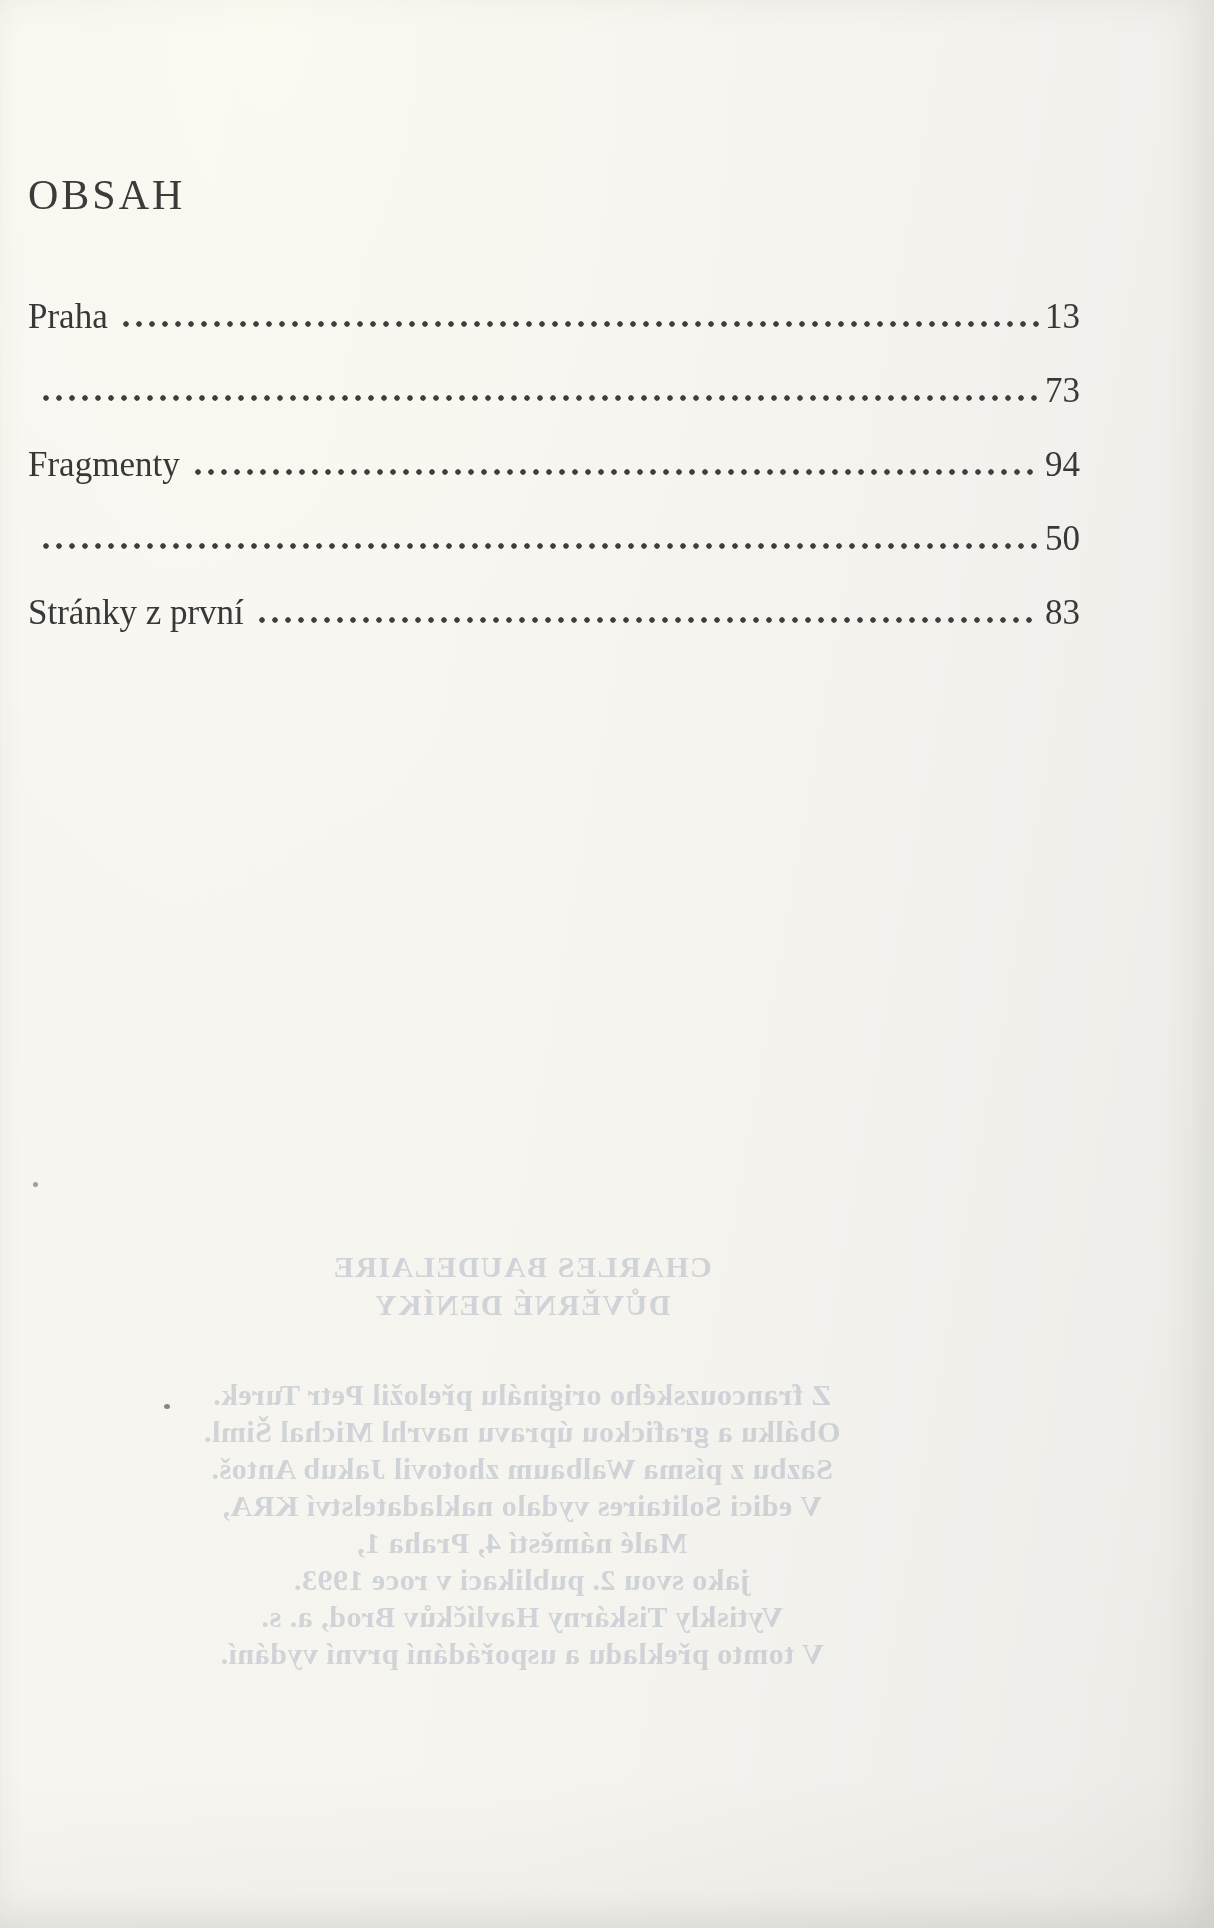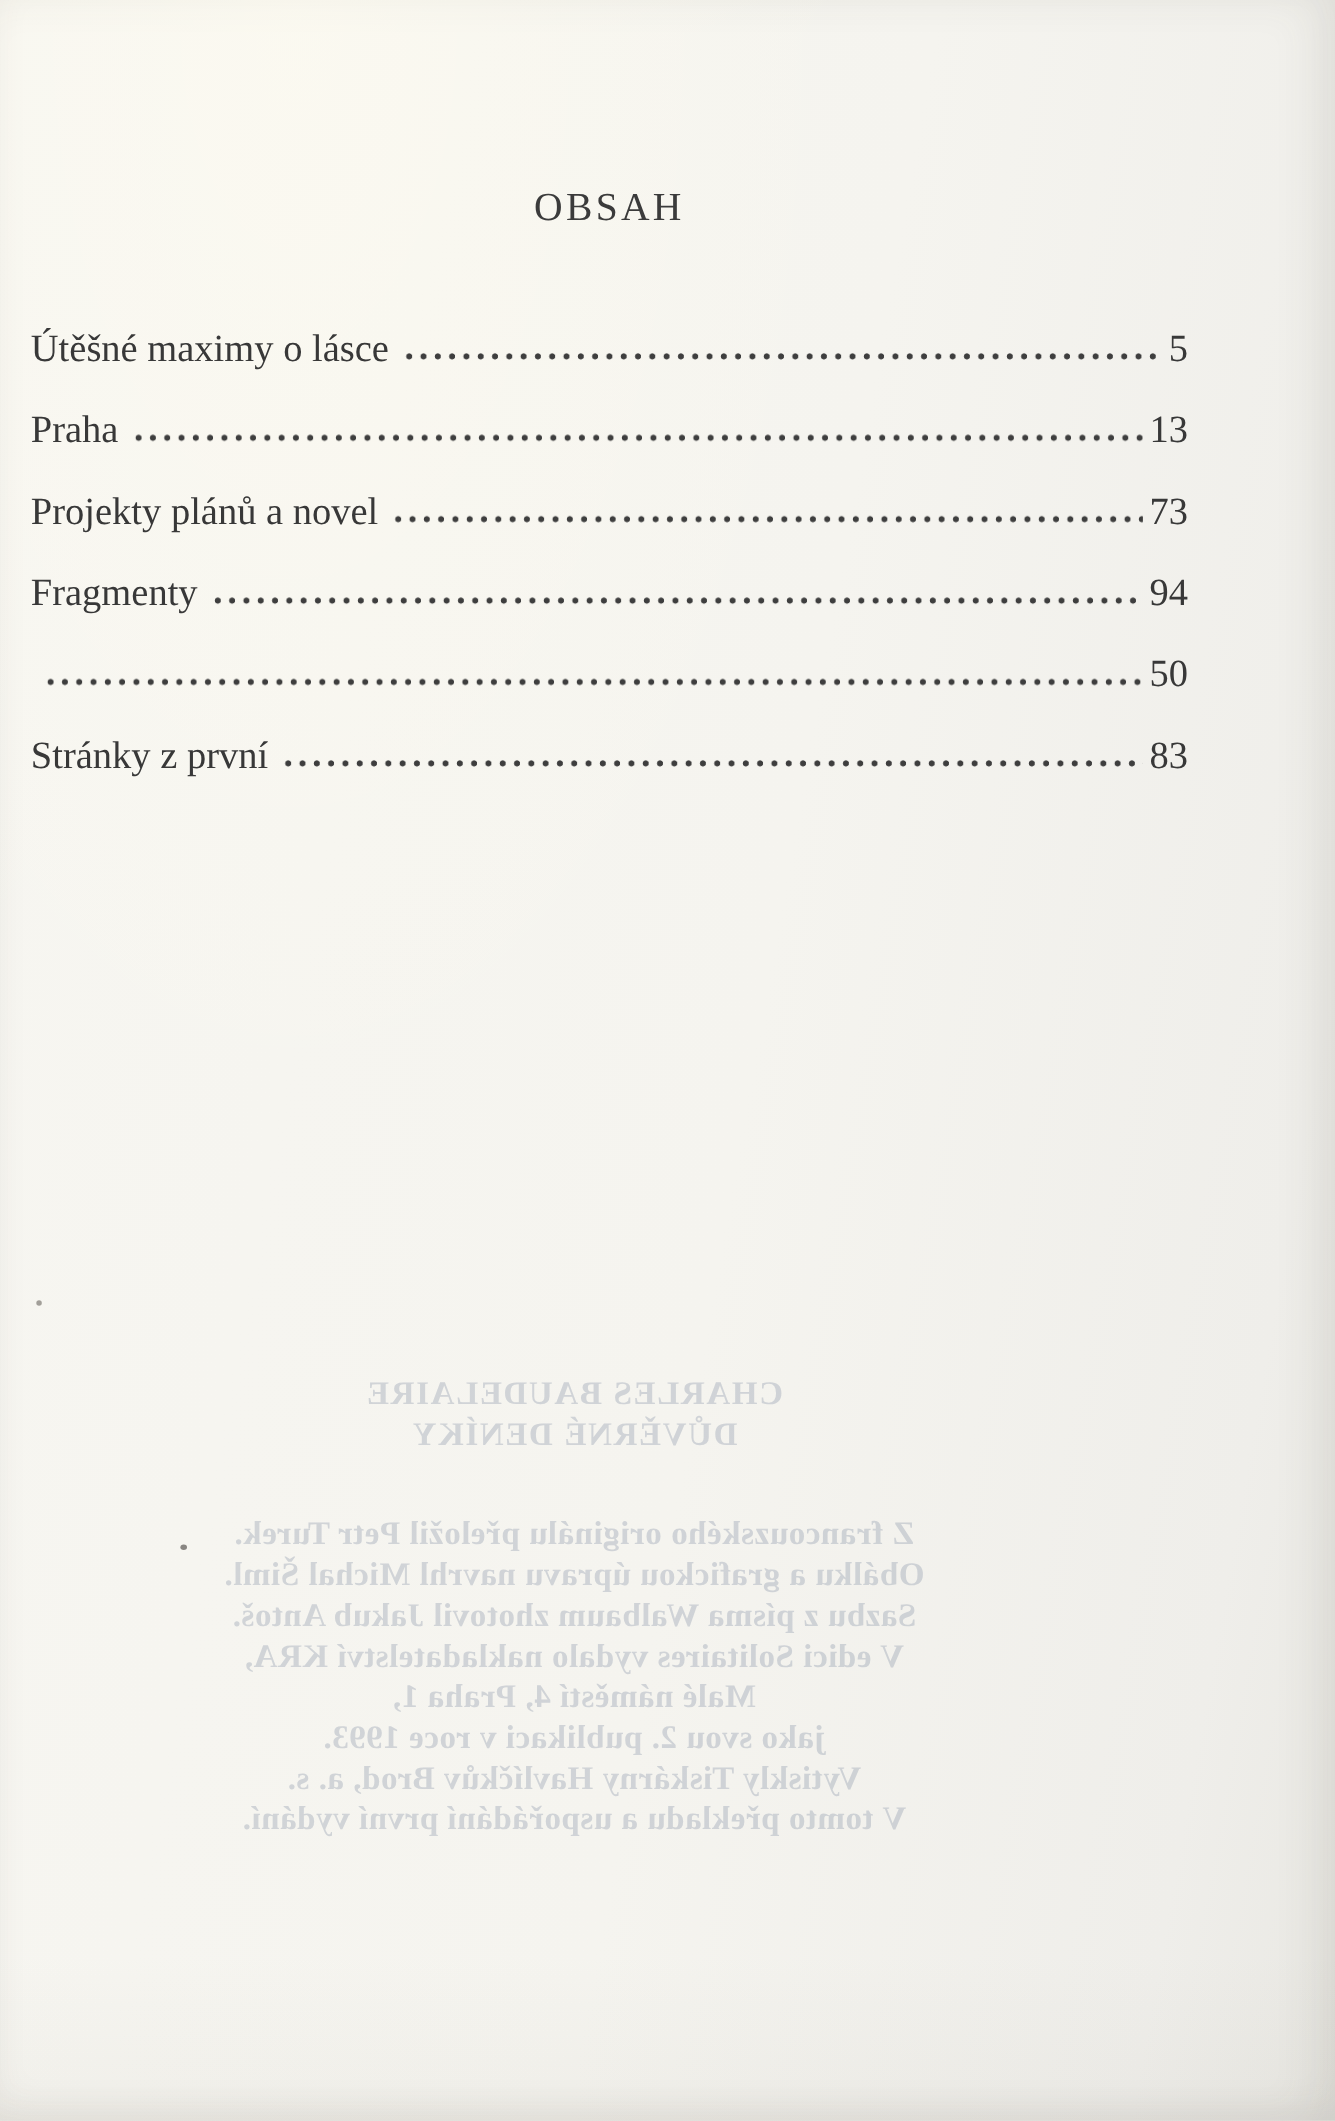--- a/index.html
+++ b/index.html
@@ -15,21 +15,21 @@
     color: #3a3a3a;
   }
   .sheen {
     position: absolute; inset: 0; pointer-events: none;
     background:
       radial-gradient(ellipse at 22% 1%, rgba(255,252,240,0.55), rgba(255,252,240,0) 38%),
       linear-gradient(to bottom, rgba(0,0,0,0) 92%, rgba(90,85,70,0.04) 100%);
   }
   .toc-title {
     position: absolute; top: 143px; left: 28px; width: 1052px;
-    text-align: center; font-size: 36px; font-weight: 400;
+    text-align: left; font-size: 42px; font-weight: 400;
     letter-spacing: 3px; color: #3b3b3b;
   }
   .toc {
     position: absolute; top: 299px; left: 28px; width: 1052px;
   }
   .toc-row {
     display: flex; align-items: flex-end; margin-bottom: 39px;
   }
   .toc-label {
     font-size: 35px; line-height: 35px; white-space: nowrap; color: #383838;
@@ -59,35 +59,29 @@
 </style>
 </head>
 <body>
 
 <div class="page">
   <div class="sheen"></div>
 
   <h1 class="toc-title">OBSAH</h1>
 
   <div class="toc">
-  <div class="toc-row">
-    <span class="toc-label">Útěšné maximy o lásce</span>
-    <span class="toc-leader"></span>
-    <span class="toc-page">5</span>
-  </div>
 
   <div class="toc-row">
     <span class="toc-label">Praha</span>
     <span class="toc-leader"></span>
     <span class="toc-page">13</span>
   </div>
 
 
   <div class="toc-row">
-    <span class="toc-label">Projekty plánů a novel</span>
     <span class="toc-leader"></span>
     <span class="toc-page">73</span>
   </div>
 
   <div class="toc-row">
     <span class="toc-label">Fragmenty</span>
     <span class="toc-leader"></span>
     <span class="toc-page">94</span>
   </div>
 

